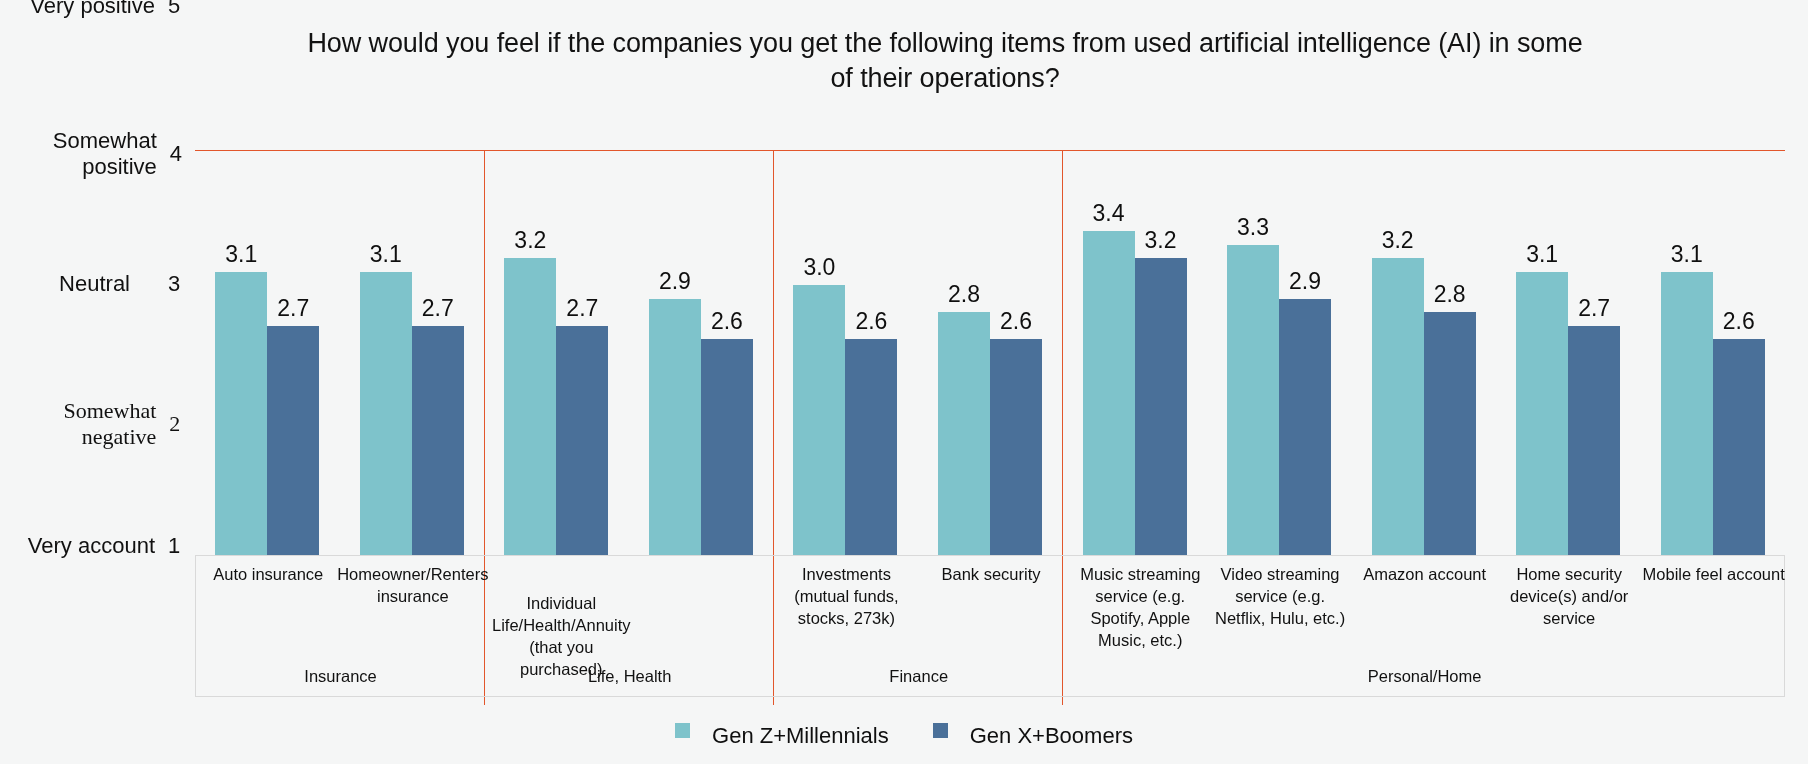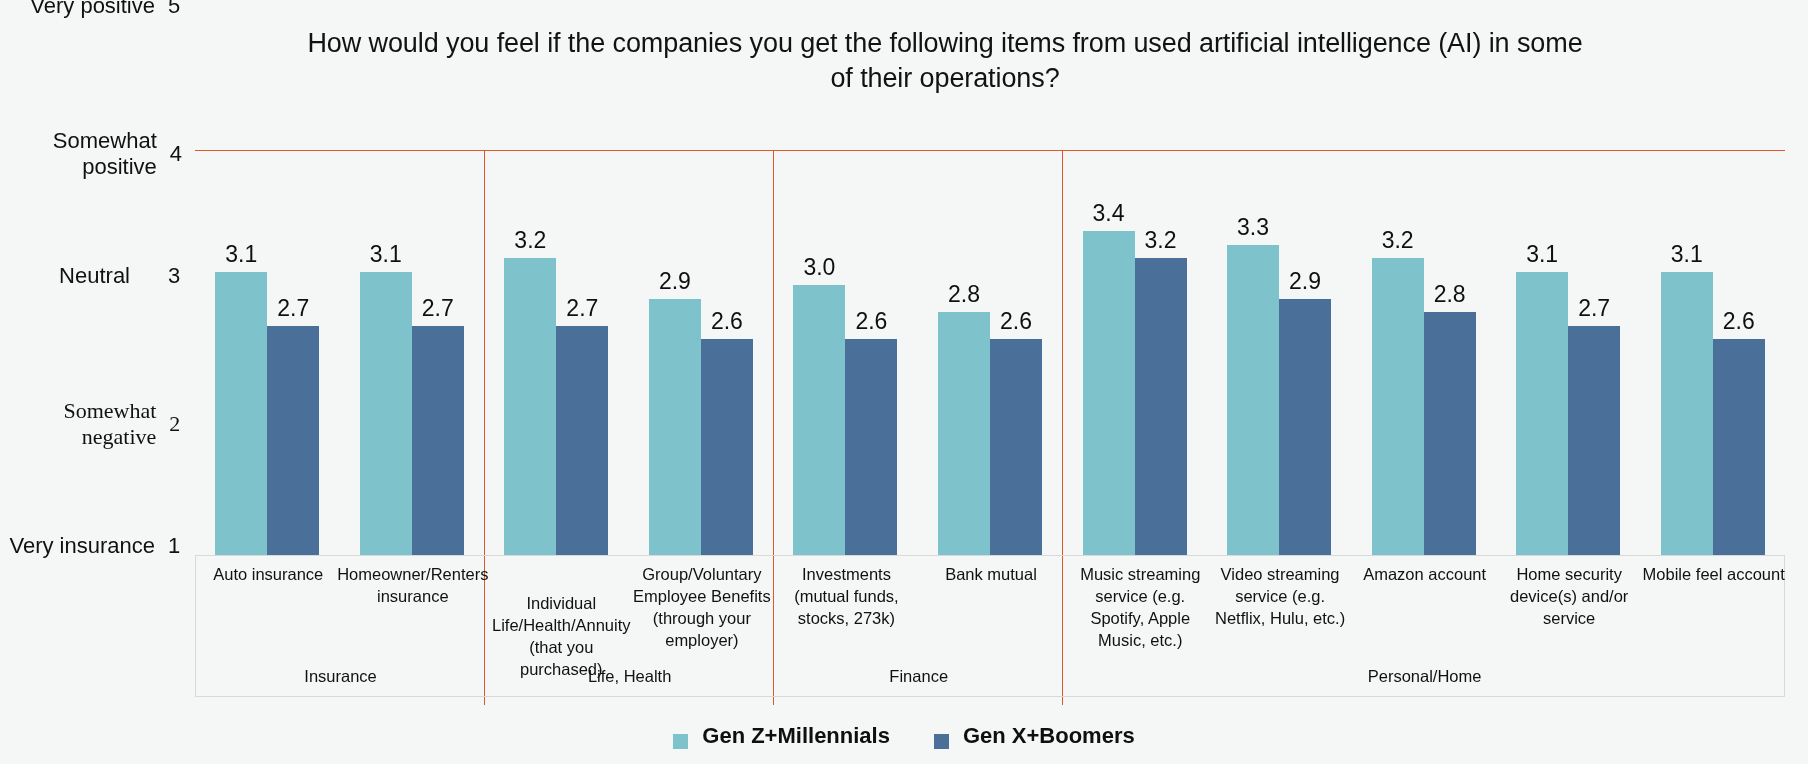--- a/index.html
+++ b/index.html
@@ -171,23 +171,22 @@
     left: 0;
     top: 723px;
     width: 1808px;
     display: flex;
     justify-content: center;
     align-items: center;
     gap: 44px;
   }
   .legend-item {
     display: flex;
-    align-items: flex-end;
-    gap: 14px;
-    font-weight: bold;
+    align-items: flex-start;
+    gap: 22px;
   }
   .legend-swatch {
     width: 15px;
     height: 15px;
     display: inline-block;
   }
   .legend-text {
     font-size: 22px;
     color: #0f0f0f;
   }
@@ -199,30 +198,30 @@
 
 <div id="yaxis">
     <div class="yaxis-row" style="top: -7px;">
       <div class="yaxis-text">Very positive</div>
       <div class="yaxis-num">5</div>
     </div>
     <div class="yaxis-row" style="top: 128px;">
       <div class="yaxis-text">Somewhat positive</div>
       <div class="yaxis-num">4</div>
     </div>
-    <div class="yaxis-row" style="top: 263px; gap: 38px;">
+    <div class="yaxis-row" style="top: 271px; gap: 38px;">
       <div class="yaxis-text">Neutral</div>
       <div class="yaxis-num">3</div>
     </div>
     <div class="yaxis-row" style="top: 398px; font-family: Liberation Serif, serif;">
       <div class="yaxis-text">Somewhat negative</div>
       <div class="yaxis-num">2</div>
     </div>
     <div class="yaxis-row" style="top: 533px;">
-      <div class="yaxis-text">Very insurance</div>
+      <div class="yaxis-text">Very account</div>
       <div class="yaxis-num">1</div>
     </div>
   </div>
 
 <div id="plot-area">
   <div id="neutral-line"></div>
   <div id="bars-layer">
       <div class="cat-slot" style="left: 0px; width: 144.545px;">
         <div class="bar-pair">
           <div class="bar-wrap">
@@ -358,23 +357,22 @@
     </div>
 <div class="sep-line" style="left: 289.091px;"></div>
     <div class="sep-line" style="left: 578.182px;"></div>
     <div class="sep-line" style="left: 867.273px;"></div>
   </div>
 
 <div id="cat-table">
     <div class="cat-cell" style="left: 0px; width: 144.545px;">Auto insurance</div>
     <div class="cat-cell" style="left: 144.545px; width: 144.545px; border-left: 0px;">Homeowner/Renters insurance</div>
     <div class="cat-cell" style="left: 293px; width: 144.545px; border-left: 0px; margin-top: 29px;">Individual Life/Health/Annuity (that you purchased)</div>
-    <div class="cat-cell" style="left: 433.636px; width: 144.545px; border-left: 0px;">Group/Voluntary Employee Benefits (through your employer)</div>
     <div class="cat-cell" style="left: 578.182px; width: 144.545px; border-left: 0px;">Investments (mutual funds, stocks, 273k)</div>
-    <div class="cat-cell" style="left: 722.727px; width: 144.545px; border-left: 0px;">Bank mutual</div>
+    <div class="cat-cell" style="left: 722.727px; width: 144.545px; border-left: 0px;">Bank security</div>
     <div class="cat-cell" style="left: 872px; width: 144.545px; border-left: 0px;">Music streaming service (e.g. Spotify, Apple Music, etc.)</div>
     <div class="cat-cell" style="left: 1011.82px; width: 144.545px; border-left: 0px;">Video streaming service (e.g. Netflix, Hulu, etc.)</div>
     <div class="cat-cell" style="left: 1156.36px; width: 144.545px; border-left: 0px;">Amazon account</div>
     <div class="cat-cell" style="left: 1300.91px; width: 144.545px; border-left: 0px;">Home security device(s) and/or service</div>
     <div class="cat-cell" style="left: 1445.45px; width: 144.545px; border-left: 0px;">Mobile feel account</div>
   </div>
 <div id="grp-table">
     <div class="grp-cell" style="left: 0px; width: 289.091px;">Insurance</div>
     <div class="grp-cell" style="left: 289.091px; width: 289.091px;">Life, Health</div>
     <div class="grp-cell" style="left: 578.182px; width: 289.091px;">Finance</div>

